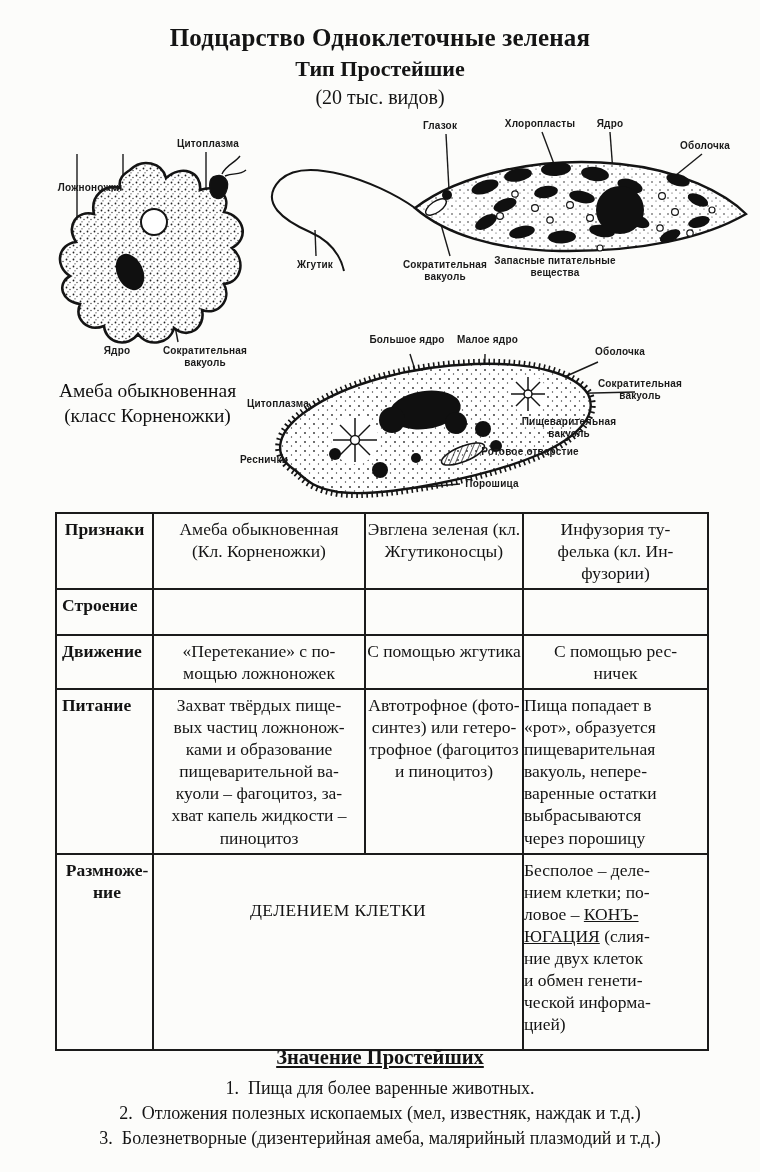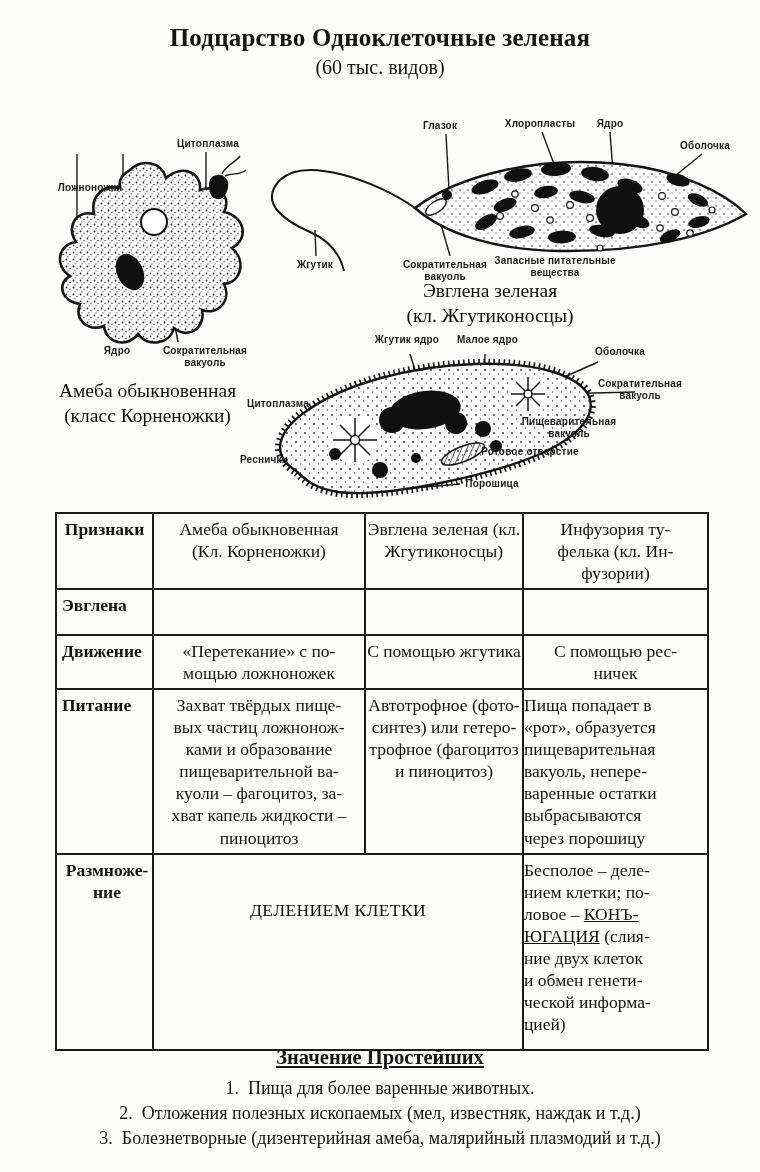--- a/index.html
+++ b/index.html
@@ -36,21 +36,22 @@
   .sig-item{font-size:18px;line-height:25px;}
   .sig-num{margin-right:9px;}
 </style>
 </head>
 <body>
 
 <div class="page">
 
   <div class="doc-header">
     <div class="doc-title">Подцарство Одноклеточные зеленая</div>
-    <div class="doc-count">(60 тыс. видов)</div>
+    <div class="doc-subtitle">Тип Простейшие</div>
+    <div class="doc-count">(20 тыс. видов)</div>
   </div>
 
   <div class="diagram" style="left:30px;top:132px;width:240px;height:295px;">
     <svg width="240" height="295" viewBox="0 0 240 295">
       <defs>
         <pattern id="stippleA" width="7" height="7" patternUnits="userSpaceOnUse">
           <circle cx="1.5" cy="1.5" r="0.9" fill="#222"></circle>
           <circle cx="5" cy="3.5" r="0.7" fill="#333"></circle>
           <circle cx="3" cy="5.8" r="0.6" fill="#222"></circle>
         </pattern>
@@ -152,22 +153,20 @@
     </svg>
     <div class="dlabel" style="left:160px;top:12px;width:60px;">Глазок</div>
     <div class="dlabel" style="left:235px;top:10px;width:110px;">Хлоропласты</div>
     <div class="dlabel" style="left:335px;top:10px;width:50px;">Ядро</div>
     <div class="dlabel" style="left:415px;top:32px;width:80px;">Оболочка</div>
     <div class="dlabel" style="left:35px;top:151px;width:60px;">Жгутик</div>
     <div class="dlabel" style="left:140px;top:151px;width:110px;">Сократительная
 вакуоль</div>
     <div class="dlabel" style="left:240px;top:147px;width:130px;">Запасные питательные
 вещества</div>
-    <div class="dcaption" style="left:130px;top:170px;width:220px;">Эвглена зеленая
-(кл. Жгутиконосцы)</div>
   </div>
 
   <div class="diagram" style="left:240px;top:332px;width:520px;height:178px;">
     <svg width="520" height="178" viewBox="0 0 520 178">
       <defs>
         <pattern id="stippleP" width="9" height="9" patternUnits="userSpaceOnUse">
           <circle cx="2" cy="2" r="0.9" fill="#2a2a2a"></circle>
           <circle cx="6.5" cy="6" r="0.7" fill="#3a3a3a"></circle>
         </pattern>
         <pattern id="hatchP" width="5" height="5" patternUnits="userSpaceOnUse" patternTransform="rotate(45)">
@@ -222,21 +221,21 @@
         <g fill="#101010">
           <circle cx="140" cy="138" r="8"></circle>
             <circle cx="95" cy="122" r="6"></circle>
           <circle cx="256" cy="114" r="6"></circle>
             <circle cx="176" cy="126" r="5"></circle>
         </g>
 
         <ellipse cx="223" cy="122" rx="23" ry="7.5" transform="rotate(-22 223 122)" fill="url(#hatchP)" stroke="#141414" stroke-width="1.5"></ellipse>
       </g>
     </svg>
-    <div class="dlabel" style="left:112px;top:2px;width:110px;">Жгутик ядро</div>
+    <div class="dlabel" style="left:112px;top:2px;width:110px;">Большое ядро</div>
     <div class="dlabel" style="left:200px;top:2px;width:95px;">Малое ядро</div>
     <div class="dlabel" style="left:335px;top:14px;width:90px;">Оболочка</div>
     <div class="dlabel" style="left:345px;top:46px;width:110px;">Сократительная
 вакуоль</div>
     <div class="dlabel" style="left:278px;top:84px;width:102px;">Пищеварительная
 вакуоль</div>
     <div class="dlabel" style="left:240px;top:114px;width:100px;">Ротовое отверстие</div>
     <div class="dlabel" style="left:222px;top:146px;width:60px;">Порошица</div>
     <div class="dlabel" style="left:6px;top:66px;width:64px;">Цитоплазма</div>
     <div class="dlabel" style="left:0px;top:122px;width:46px;">Реснички</div>
@@ -254,21 +253,21 @@
       <th class="traits">Признаки</th>
       <th>Амеба обыкновенная
 (Кл. Корненожки)</th>
       <th>Эвглена зеленая (кл.
 Жгутиконосцы)</th>
       <th>Инфузория ту-
 фелька (кл. Ин-
 фузории)</th>
     </tr>
     <tr style="height:46px">
-      <td class="rowlab">Эвглена</td>
+      <td class="rowlab">Строение</td>
       <td></td>
       <td></td>
       <td></td>
     </tr>
     <tr style="height:52px">
       <td class="rowlab">Движение</td>
       <td>«Перетекание» с по-
 мощью ложноножек</td>
       <td>С помощью жгутика</td>
       <td>С помощью рес-

